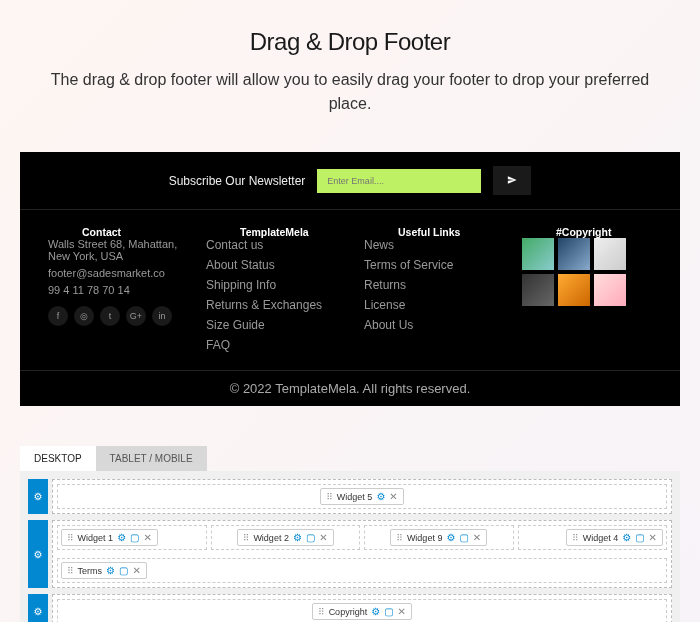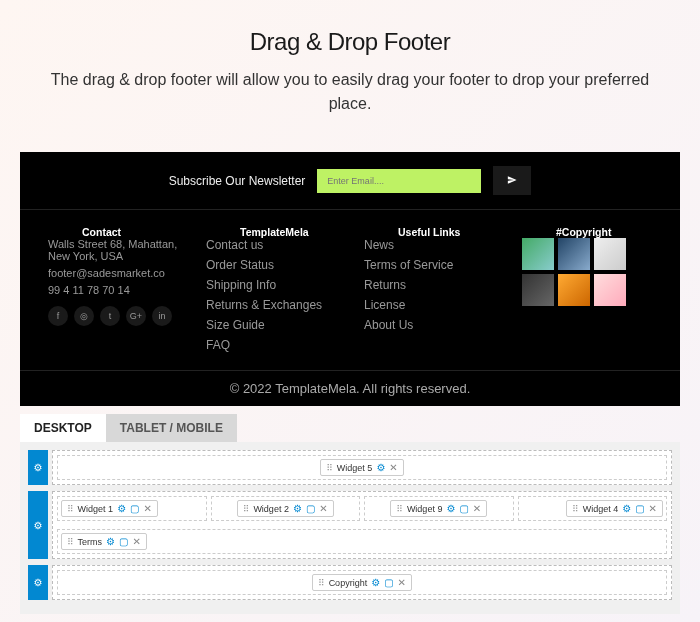--- a/index.html
+++ b/index.html
@@ -23,21 +23,21 @@
 .insta-img { width: 32px; height: 32px; background: linear-gradient(135deg, #888 0%, #ccc 100%); }
 .insta-img:nth-child(1){background:linear-gradient(135deg,#4a6 0%,#8cc 100%);}
 .insta-img:nth-child(2){background:linear-gradient(135deg,#246 0%,#8ac 100%);}
 .insta-img:nth-child(3){background:linear-gradient(135deg,#eee 0%,#ccc 100%);}
 .insta-img:nth-child(4){background:linear-gradient(135deg,#333 0%,#666 100%);}
 .insta-img:nth-child(5){background:linear-gradient(135deg,#fa3 0%,#c60 100%);}
 .insta-img:nth-child(6){background:linear-gradient(135deg,#fdd 0%,#fab 100%);}
 .copyright { text-align: center; padding: 10px 0; font-size: 13px; color: #aaa; border-top: 1px solid #222; }
 .editor { margin: 8px 20px 0; }
 .tabs { display: flex; }
-.tab { padding: 7px 14px; font-size: 12px; font-weight: 700; background: #d8d8d8; color: #555; cursor: pointer; }
+.tab { padding: 7px 14px; font-size: 10px; font-weight: 400; background: #d8d8d8; color: #555; cursor: pointer; margin-top: 32px; }
 .tab.active { background: #fff; color: #222; }
 .editor-body { background: #f0f0f0; padding: 8px; }
 .row { display: flex; gap: 4px; margin-bottom: 6px; }
 .row-handle { width: 20px; background: #0288d1; display: flex; align-items: center; justify-content: center; color: #fff; font-size: 10px; cursor: move; }
 .row-content { flex: 1; background: #fff; border: 1px dashed #bbb; padding: 4px; display: flex; gap: 4px; }
 .cell { flex: 1; border: 1px dashed #ccc; padding: 3px; display: flex; align-items: center; min-height: 22px; }
 .widget { display: inline-flex; align-items: center; gap: 4px; border: 1px solid #ccc; background: #fff; padding: 2px 5px; font-size: 9px; color: #333; border-radius: 2px; }
 .widget.center { margin: 0 auto; }
 .drag-dots { color: #999; font-size: 9px; cursor: move; }
 .wicon { color: #0288d1; font-size: 10px; cursor: pointer; }
@@ -73,21 +73,21 @@
         <div class="social">f</div>
         <div class="social">◎</div>
         <div class="social">t</div>
         <div class="social">G+</div>
         <div class="social">in</div>
       </div>
     </div>
     <div class="footer-col">
       <h4>TemplateMela</h4>
       <a>Contact us</a>
-      <a>Order Status</a>
+      <a>About Status</a>
       <a>Shipping Info</a>
       <a>Returns &amp; Exchanges</a>
       <a>Size Guide</a>
       <a>FAQ</a>
     </div>
     <div class="footer-col">
       <h4>Useful Links</h4>
       <a>News</a>
       <a>Terms of Service</a>
       <a>Returns</a>

